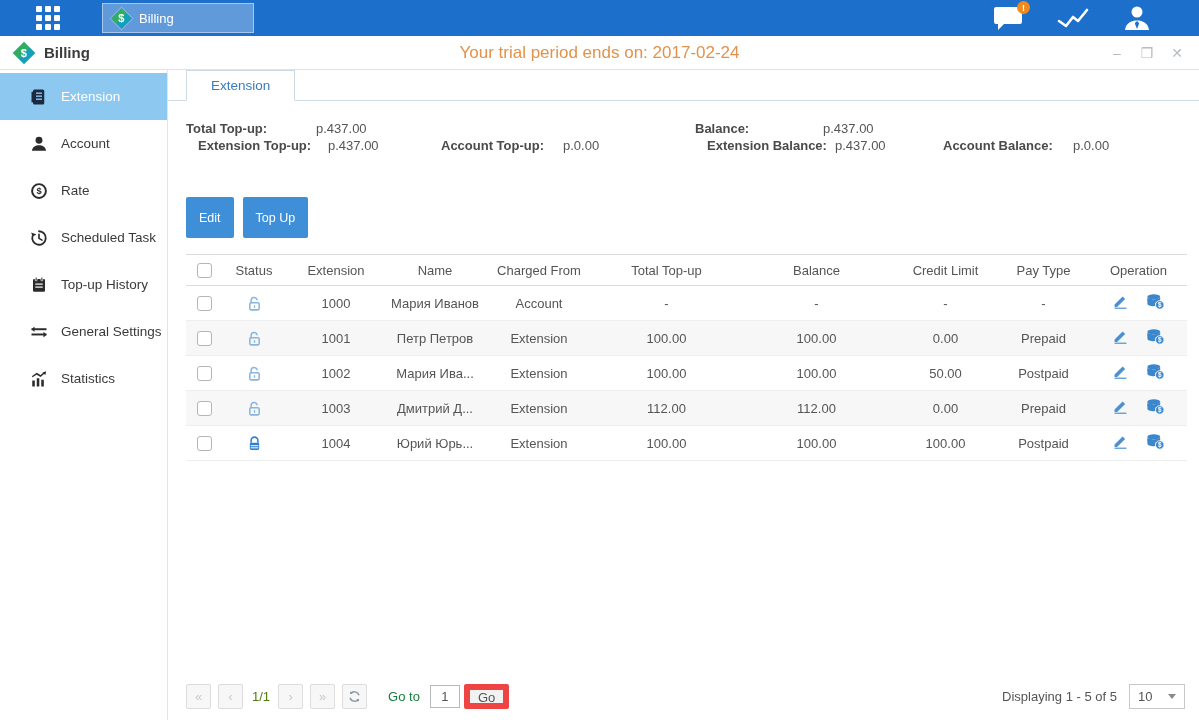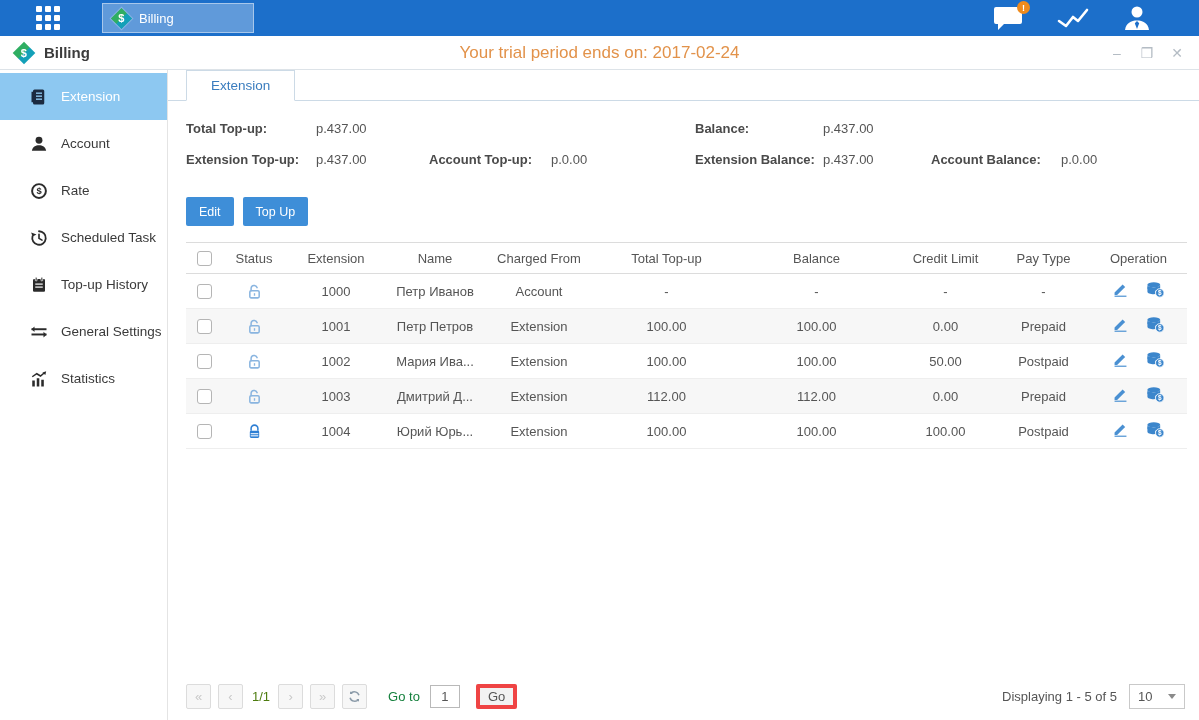--- a/index.html
+++ b/index.html
@@ -42,27 +42,27 @@
   .tabstrip { height:31px; border-bottom:1px solid #ccdaE6; display:flex; padding-left:18px; flex:none; }
   .tab { min-width:90px; padding:0 24px; border:1px solid #ccdae6; border-bottom:1px solid #fff; margin-bottom:-1px;
     display:flex; align-items:center; justify-content:center; color:#3a7cbe; font-size:13.5px; background:#fff; cursor:pointer; }
 
   .content { flex:1; padding:0 14px 0 18px; display:flex; flex-direction:column; min-height:0; }
 
   
   .summary { position:relative; height:74px; margin-top:10px; flex:none; }
   .summary span { position:absolute; white-space:nowrap; }
   .summary .lbl { font-weight:bold; color:#4a4a4a; }
-  .r1 { top:10px; } .r2 { top:41px; }
+  .r1 { top:10px; } .r2 { top:27px;margin-left:12px; }
   .c0 { left:0; } .c1 { left:130px; } .c2 { left:243px; } .c3 { left:365px; }
   .c4 { left:509px; } .c5 { left:637px; } .c6 { left:745px; } .c7 { left:875px; }
 
   .btns { margin-top:12px; display:flex; gap:9px; flex:none; }
   .btn-blue { background:#3e8ed8; color:#fff; font-size:12.5px; border:none; border-radius:2px;
-    padding:0 13px; height:29px; cursor:pointer; font-family:inherit; }
+    padding:0 13px; height:41px; cursor:pointer; font-family:inherit; }
 
   
   table { border-collapse:collapse; table-layout:fixed; width:1001px; margin-top:16px; flex:none; }
   th { height:31px; border-top:1px solid #dcdcdc; border-bottom:1px solid #dcdcdc;
     font-weight:normal; color:#555; font-size:13px; text-align:center; }
   td { height:35px; text-align:center; font-size:13px; color:#555; border-bottom:1px solid #eeeeee;
     overflow:hidden; white-space:nowrap; }
   tr.alt td { background:#f7f7f7; }
   .cb { display:inline-block; width:15px; height:15px; border:1px solid #b5b5b5; border-radius:3px; background:#fff;
     vertical-align:middle; cursor:pointer; }
@@ -75,21 +75,21 @@
 
   
   .pager { height:48px; display:flex; align-items:center; flex:none; }
   .pg-btn { width:25px; height:25px; background:#f7f7f7; border:1px solid #dcdcdc; border-radius:2px;
     color:#c9c9c9; display:flex; align-items:center; justify-content:center; font-size:13px; margin-right:7px; cursor:pointer; }
   .pg-info { color:#4d7c0f; margin:0 8px 0 2px; }
   .pg-refresh { color:#8a9aa8; }
   .goto-label { margin:0 10px 0 14px; color:#15803d; }
   .goto-input { width:30px; height:23px; border:1px solid #b9b9b9; text-align:center; font-size:13px; color:#555;
     font-family:inherit; }
-  .go-btn { margin-left:16px; height:25px; padding:0 8px; background:#f2f2f2; border:4px solid #ef4444;
+  .go-btn { margin-left:4px; height:25px; padding:0 8px; background:#f2f2f2; border:6px solid #ef4444;
     border-radius:2px; color:#555; font-size:13px; cursor:pointer; font-family:inherit; }
   .pager-right { margin-left:auto; display:flex; align-items:center; gap:12px; }
   .size-select { width:56px; height:25px; border:1px solid #c9c9c9; background:#fff; display:flex; align-items:center;
     justify-content:space-between; padding:0 8px; cursor:pointer; color:#555; }
   .caret { width:0; height:0; border-left:4px solid transparent; border-right:4px solid transparent; border-top:5px solid #8a8a8a; }
 </style>
 </head>
 <body>
 
 <div class="topbar">
@@ -273,21 +273,21 @@
             <span class="lock unlocked">
               <svg class="unlocked-svg" width="17" height="17" viewBox="0 0 20 20">
                 <path d="M6 9V6.2A3.6 3.6 0 0 1 13 5.4" fill="none" stroke="#8ab5e0" stroke-width="1.8" stroke-linecap="round"></path>
                 <rect x="4.5" y="9" width="11" height="8.5" rx="1.5" fill="none" stroke="#8ab5e0" stroke-width="1.8"></rect>
                 <rect x="9.2" y="12" width="1.6" height="3" fill="#8ab5e0"></rect>
               </svg>
               
             </span>
           </td>
           <td>1000</td>
-          <td>Петр Иванов</td>
+          <td>Мария Иванов</td>
           <td>Account</td>
           <td>-</td>
           <td>-</td>
           <td>-</td>
           <td>-</td>
           <td class="op-cell">
             <a>
               <svg width="17" height="17" viewBox="0 0 20 20">
                 <path d="M3 13.5L12.5 4l3 3L6 16.5H3z" fill="#4a90d2"></path>
                 <rect x="3" y="17.2" width="14" height="1.4" fill="#4a90d2"></rect>

